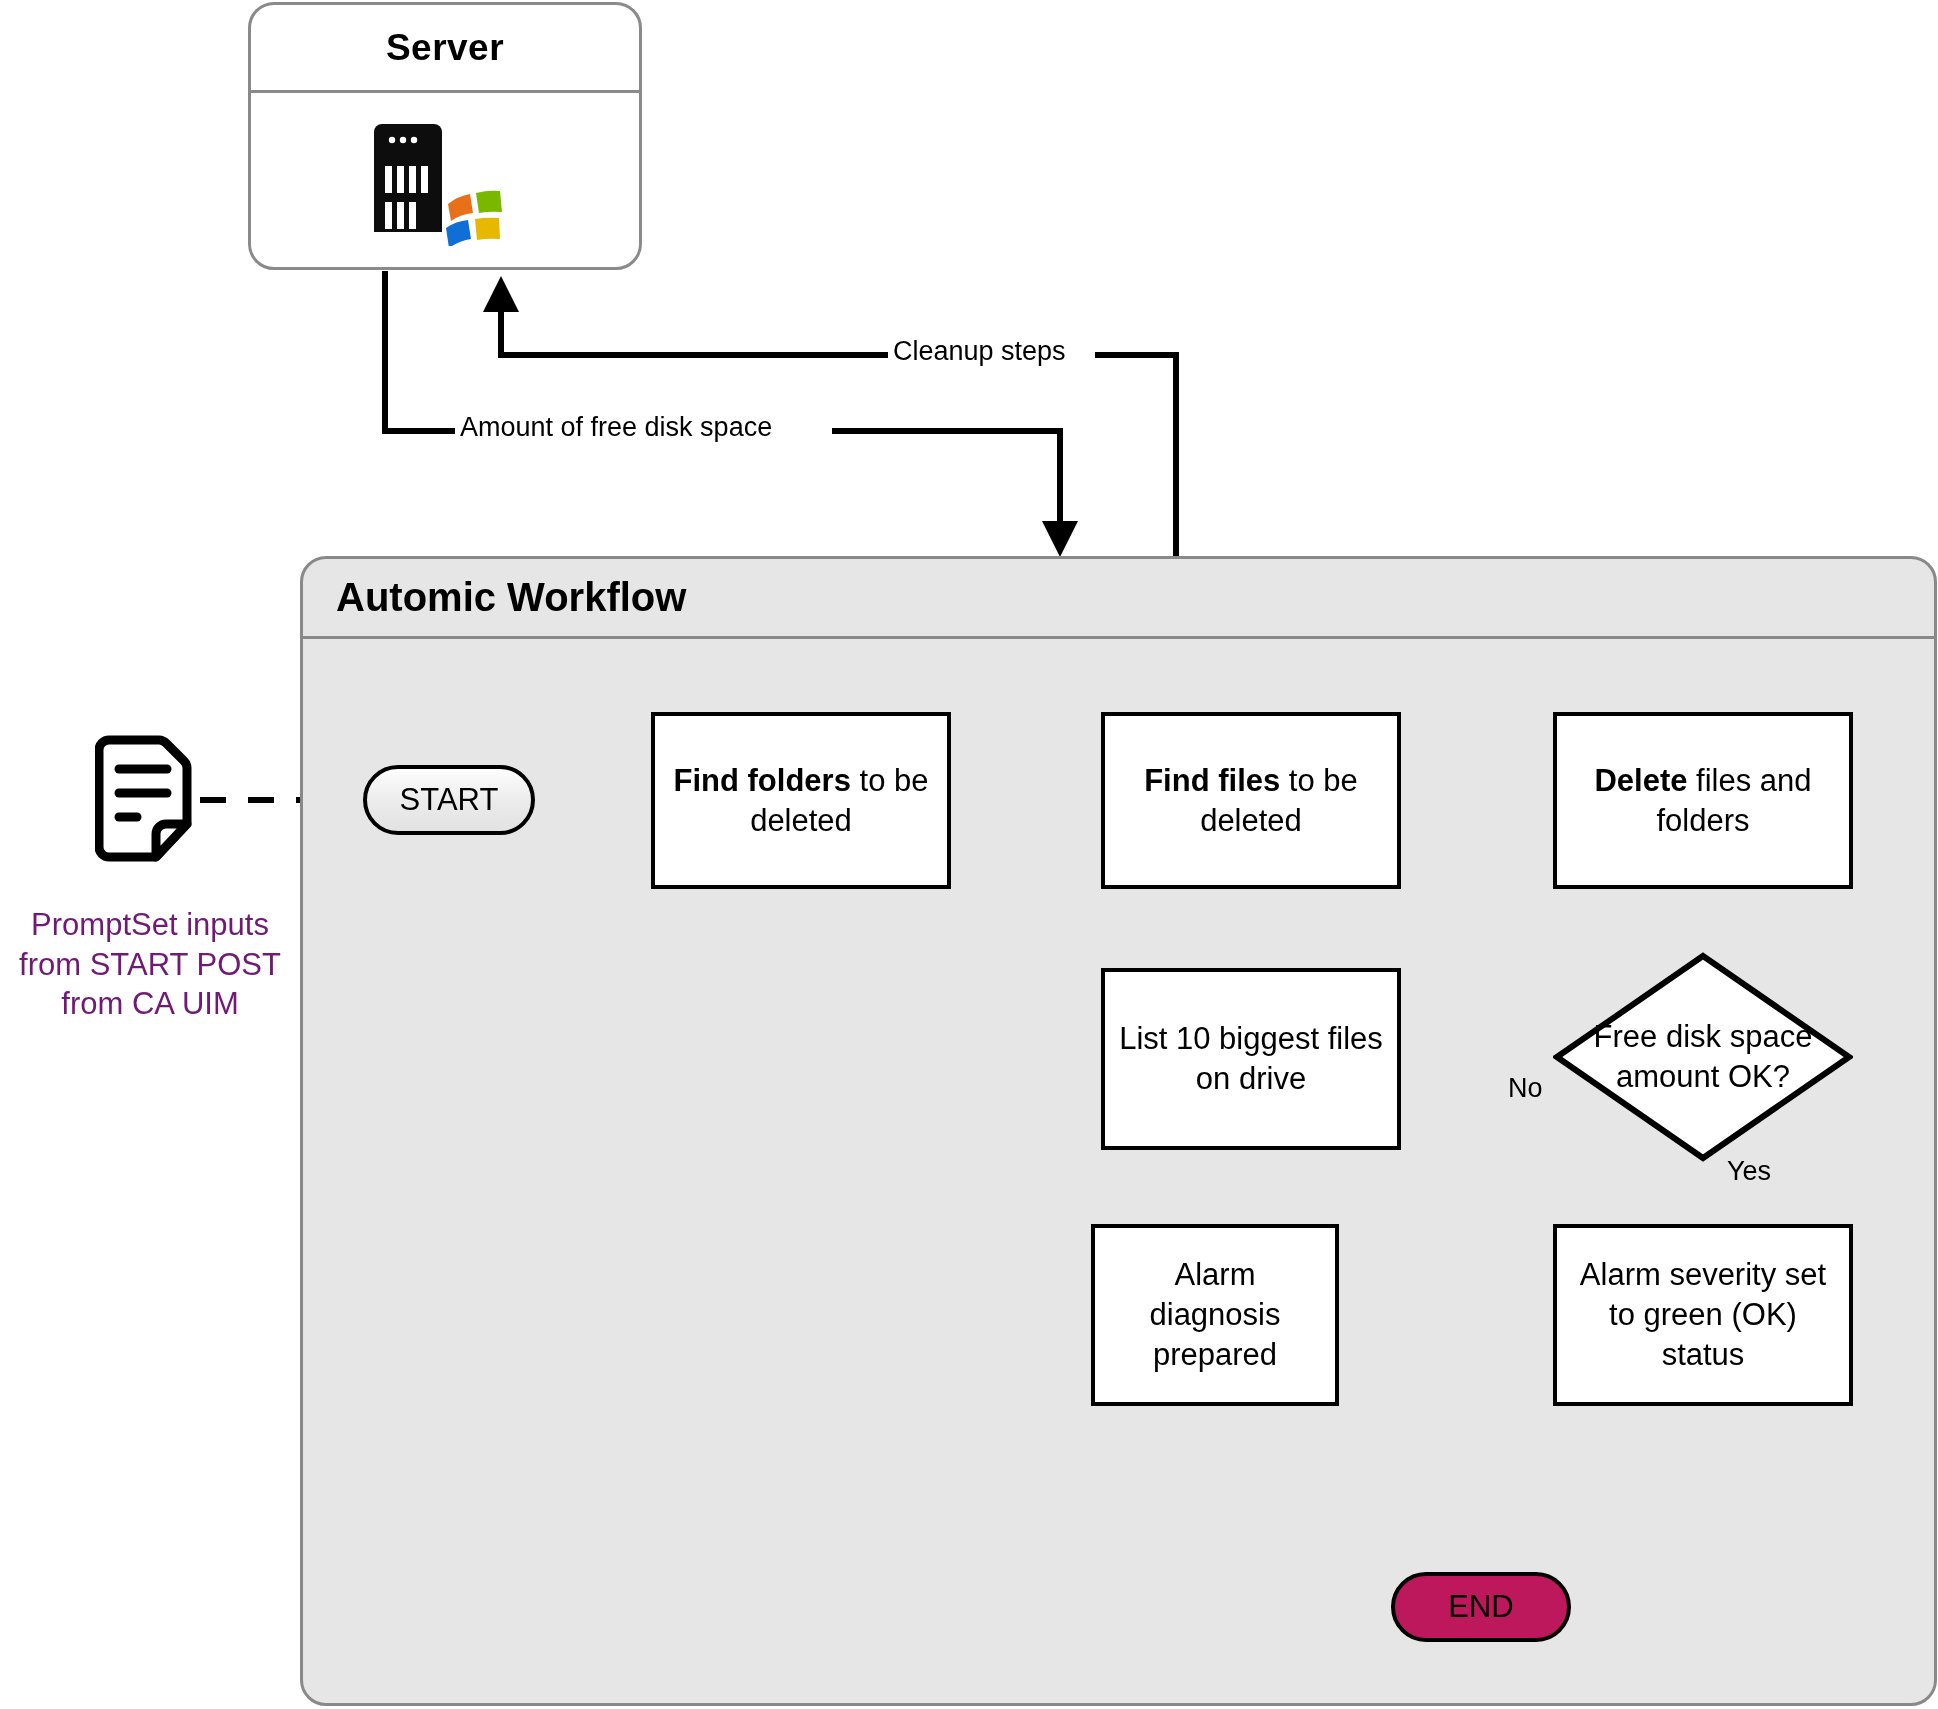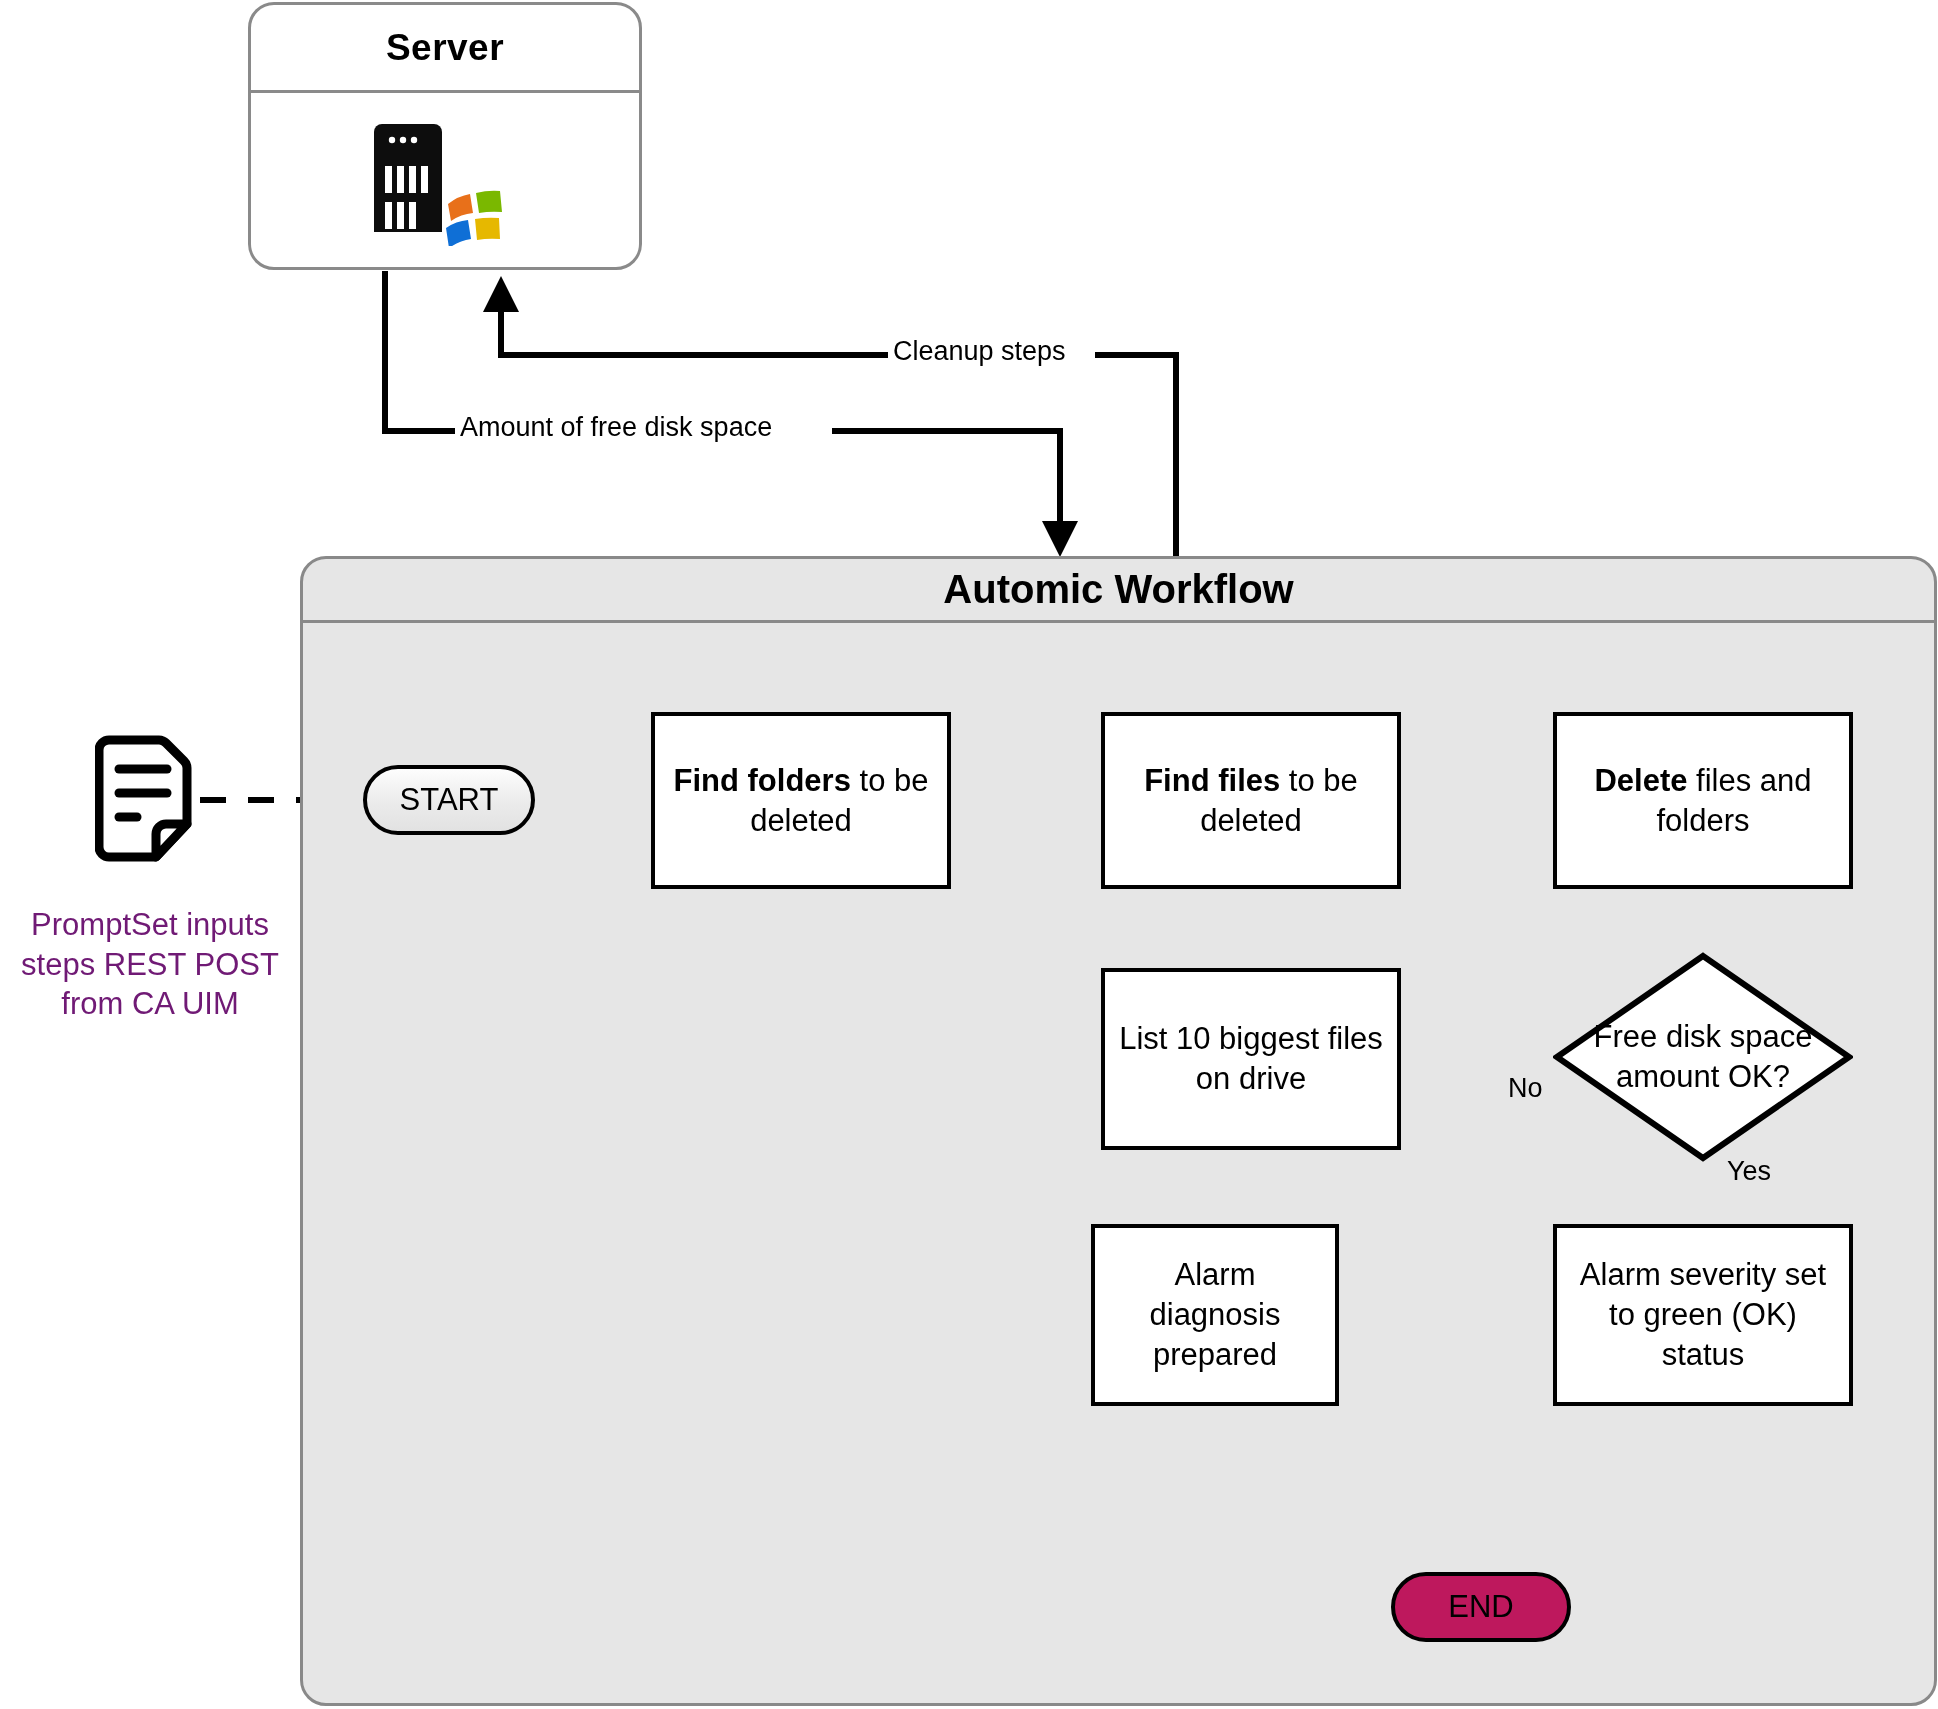--- a/index.html
+++ b/index.html
@@ -67,26 +67,26 @@
     width: 1637px; height: 1150px;
     border: 3px solid #898989;
     border-radius: 26px;
     background: #e6e6e6;
     box-sizing: border-box;
   }
   #workflow-title-bar {
     position: absolute;
     left: 0; top: 0;
     width: 100%;
-    height: 64px;
+    height: 80px;
     border-bottom: 3px solid #898989;
     box-sizing: border-box;
     display: flex;
     align-items: center;
-    justify-content: center;
+    padding-left: 33px;
   }
   #workflow-title-bar .t {
     font-size: 40px;
     font-weight: bold;
   }
   
   .node {
     position: absolute;
     box-sizing: border-box;
     display: flex;
@@ -231,21 +231,21 @@
     <path d="M14 5 h50 a10 10 0 0 1 7 3 l18 18 a10 10 0 0 1 3 7 v56 l-31 33 h-47 a10 10 0 0 1 -10 -10 v-97 a10 10 0 0 1 10 -10 z" fill="#ffffff" stroke="#000000" stroke-width="9" stroke-linejoin="round"></path>
     <path d="M92 89 l-31 33 v-23 a10 10 0 0 1 10 -10 z" fill="#ffffff" stroke="#000000" stroke-width="9" stroke-linejoin="round"></path>
     <line x1="24" y1="34" x2="72" y2="34" stroke="#000" stroke-width="9" stroke-linecap="round"></line>
     <line x1="24" y1="58" x2="72" y2="58" stroke="#000" stroke-width="9" stroke-linecap="round"></line>
     <line x1="24" y1="82" x2="42" y2="82" stroke="#000" stroke-width="9" stroke-linecap="round"></line>
   </svg>
 </div>
 
 <div id="promptset-caption">
   <div>PromptSet inputs</div>
-  <div>steps REST POST</div>
+  <div>from START POST</div>
   <div>from CA UIM</div>
 </div>
 
 <div id="workflow-box">
   <div id="workflow-title-bar">
     <span class="t">Automic Workflow</span>
   </div>
 </div>
 
 <div class="node terminator" id="node-start" style="left:363px; top:765px; width:172px; height:70px;">

